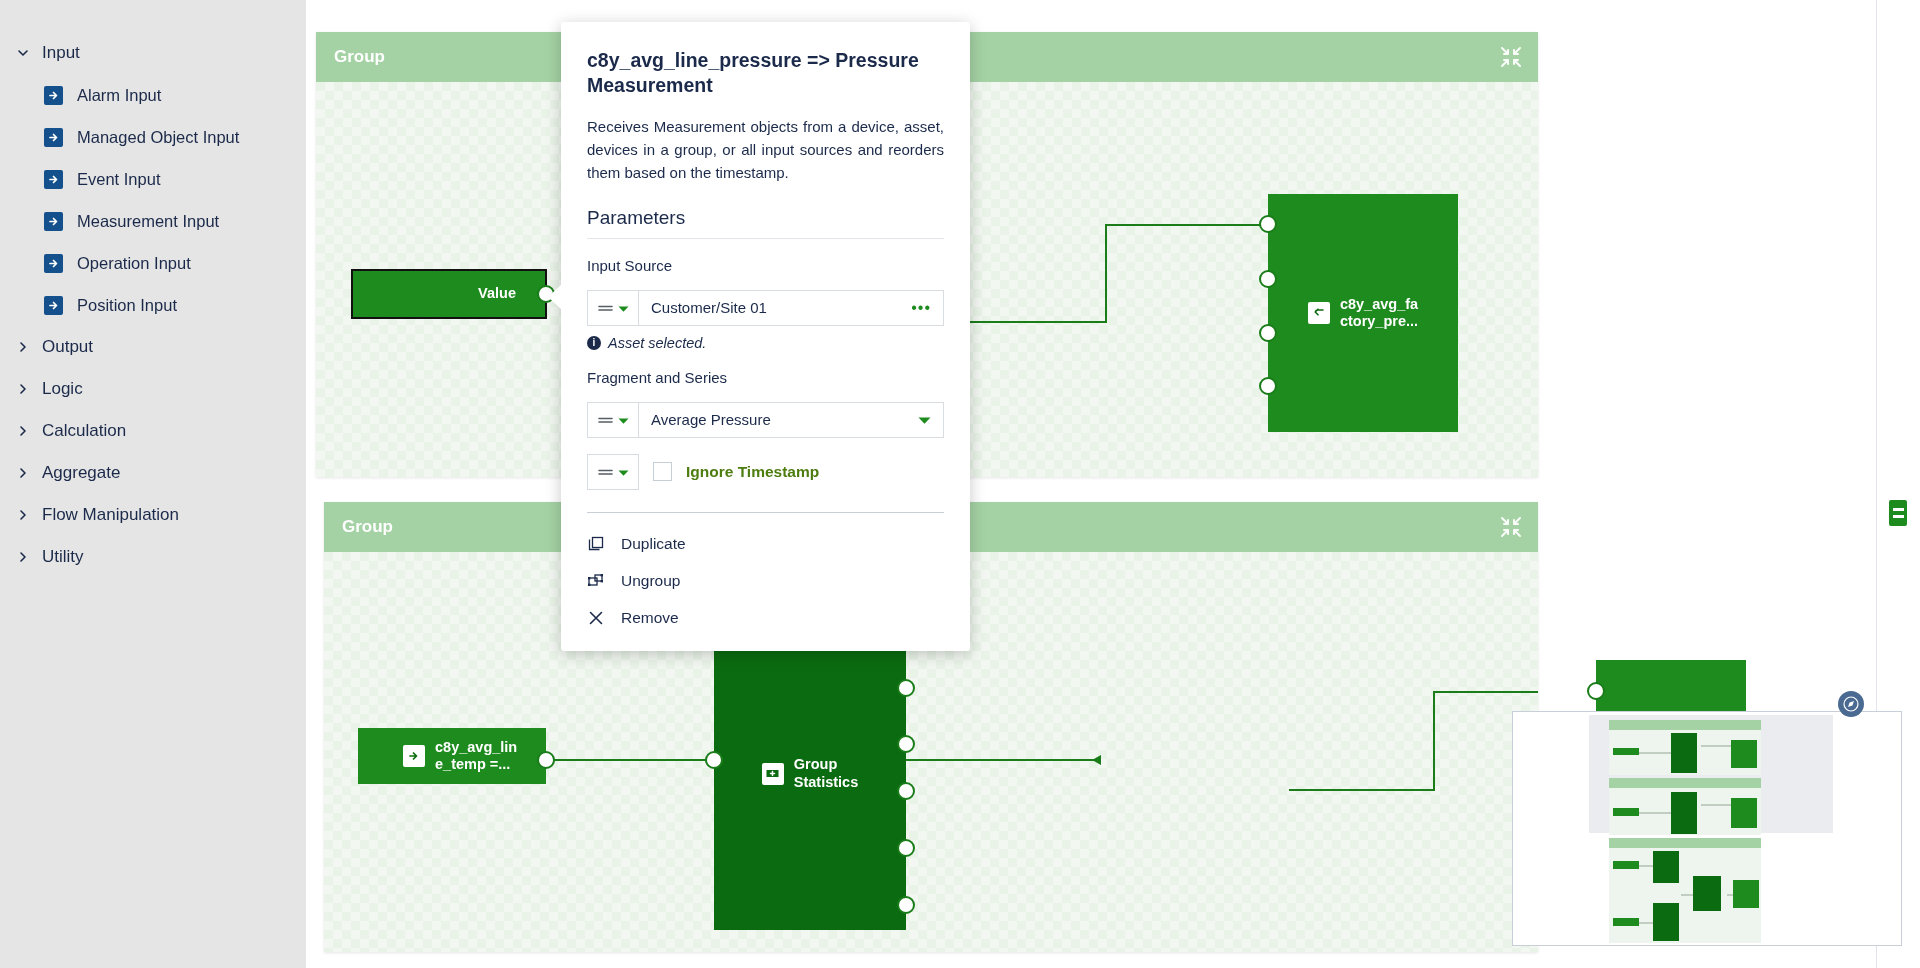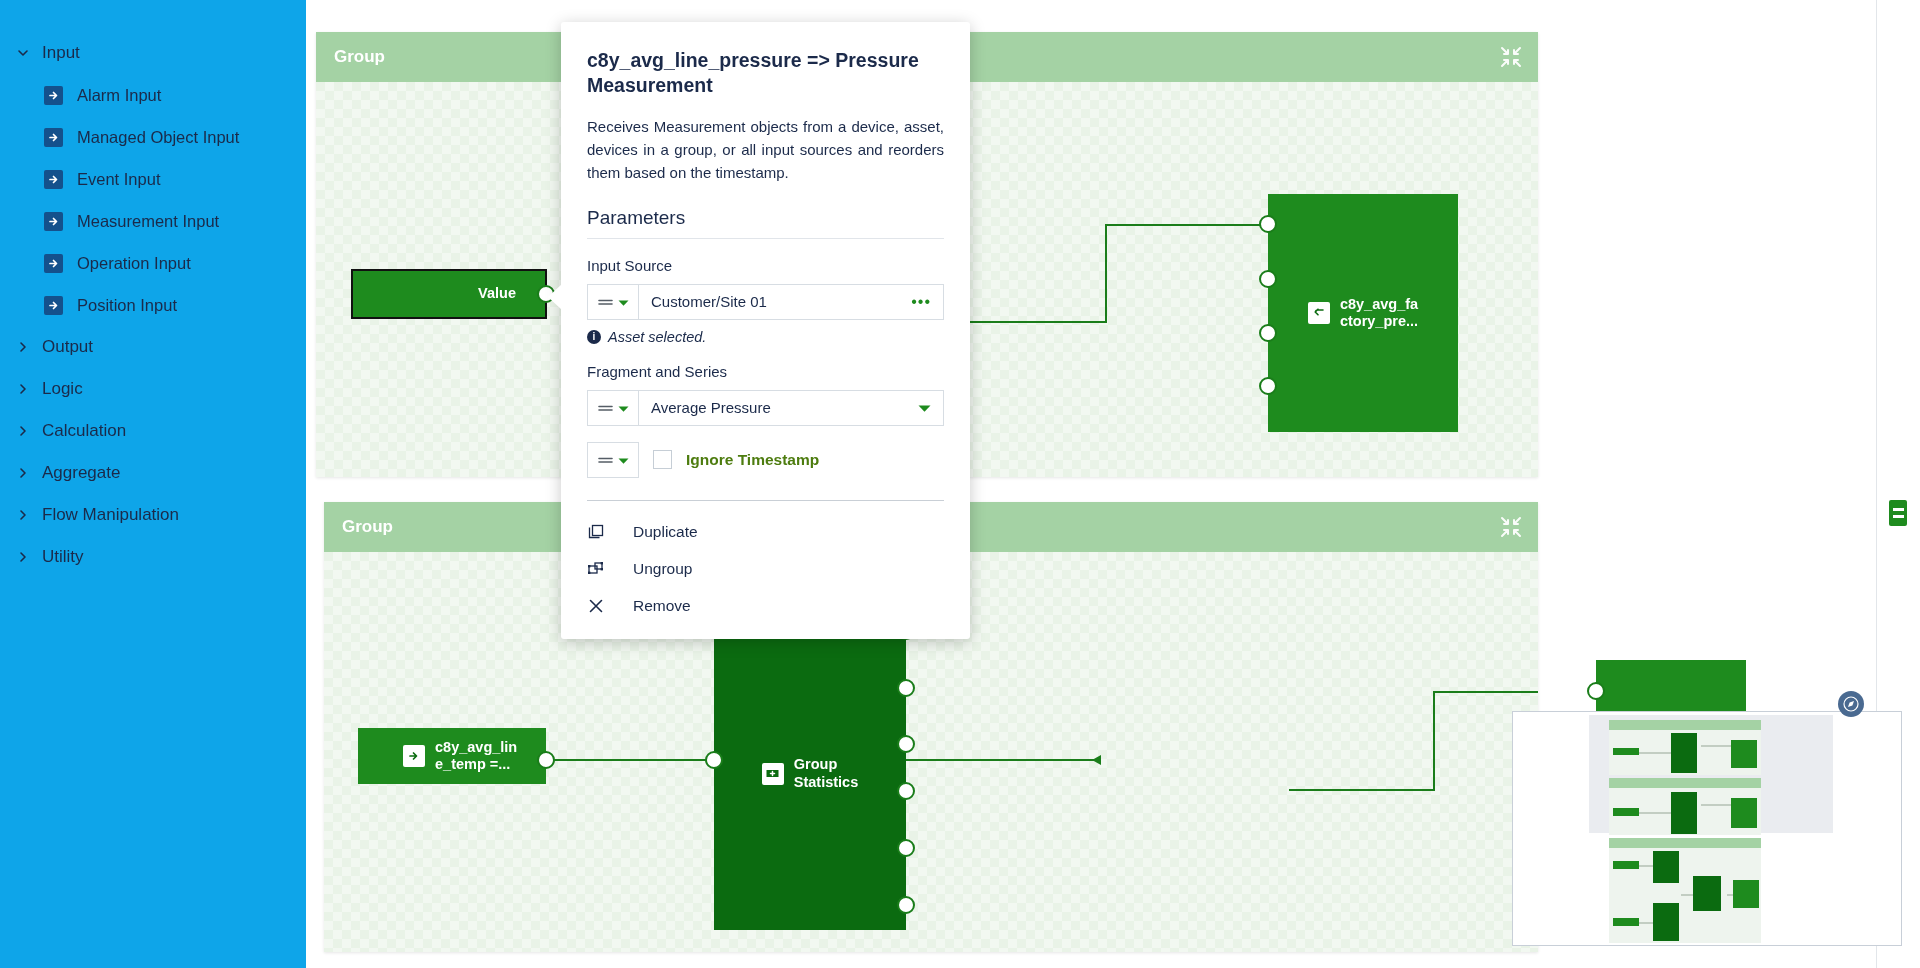--- a/index.html
+++ b/index.html
@@ -6,21 +6,21 @@
   html,body{
     width:1920px; height:968px; overflow:hidden;
     font-family:"Liberation Sans", sans-serif;
     background:#ffffff; color:#1b2a4a;
   }
   #root{ position:relative; width:1920px; height:968px; }
 
   
   .sidebar{
     position:absolute; left:0; top:0; width:306px; height:968px;
-    background:#0ea5e9; padding-top:32px;
+    background:#e5e5e5; padding-top:32px;
   }
   .sb-group{
     display:flex; align-items:center; gap:12px;
     height:42px; padding-left:16px; cursor:pointer;
     font-size:17px; color:#1b2a4a;
   }
   .sb-caret{
     width:14px; height:14px; flex:0 0 14px;
     position:relative; color:#1b2a4a;
   }
@@ -97,21 +97,21 @@
   .popup-title{ font-size:19.5px; font-weight:700; line-height:1.28; color:#1b2a4a; }
   .popup-desc{
     margin-top:17px; font-size:15px; line-height:1.55; color:#1b2a4a;
     text-align:justify;
   }
   .popup-section{
     margin-top:22px; font-size:19px; color:#1b2a4a; padding-bottom:9px;
     border-bottom:1px solid #e1e5ea;
   }
   .field-label{ margin-top:18px; font-size:15px; color:#1b2a4a; }
-  .field-row{ margin-top:10px; display:flex; align-items:stretch; height:36px; }
+  .field-row{ margin-top:16px; display:flex; align-items:stretch; height:36px; }
   .sel-mode{
     width:52px; border:1px solid #d7dde3; background:#fff;
     display:flex; align-items:center; justify-content:center; gap:5px; cursor:pointer;
   }
   .sel-mode .eq{ display:block; }
   .sel-mode .cv{ display:block; }
   .field-val{
     flex:1; border:1px solid #d7dde3; border-left:none; background:#fff;
     display:flex; align-items:center; justify-content:space-between;
     padding:0 12px; font-size:15px; color:#1b2a4a; cursor:pointer;
@@ -124,21 +124,21 @@
   .info-dot{
     width:14px;height:14px;border-radius:50%;background:#1b2a4a;color:#fff;
     font-size:10px;font-weight:700;display:flex;align-items:center;justify-content:center;
     font-style:normal;flex:0 0 14px;
   }
   .chk-row{ margin-top:16px; display:flex; align-items:center; height:36px; gap:14px; }
   .chk-box{ width:19px; height:19px; border:1px solid #c6ced6; background:#fff; cursor:pointer; }
   .chk-label{ font-size:15.5px; font-weight:600; color:#4d7c0f; }
   .menu{ margin-top:22px; border-top:1px solid #c9cfd6; padding-top:13px; }
   .menu-item{
-    display:flex; align-items:center; gap:28px; height:37px;
+    display:flex; align-items:center; gap:16px; height:37px;
     font-size:15.5px; color:#1b2a4a; cursor:pointer;
   }
   .menu-ico{ width:18px; height:18px; flex:0 0 18px; display:flex; align-items:center; justify-content:center; }
 
   .popup-beak{
     position:absolute; left:548px; top:284px; width:0; height:0;
     border-top:13px solid transparent; border-bottom:13px solid transparent;
     border-right:14px solid #fff; z-index:41;
   }
 

